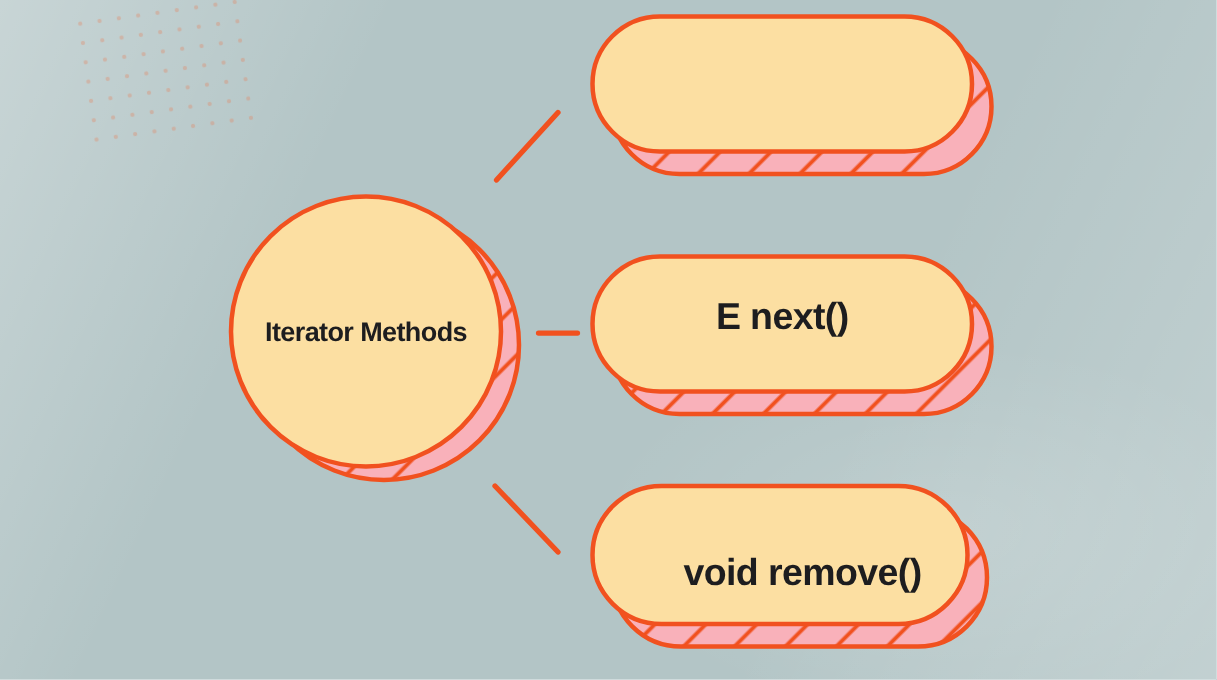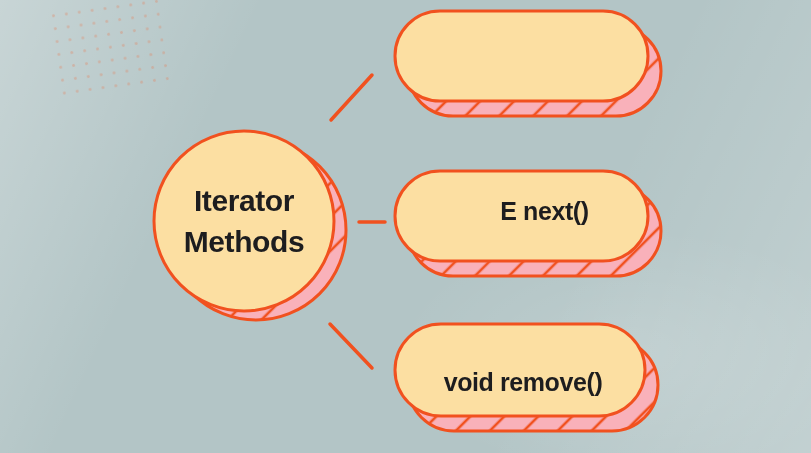--- a/index.html
+++ b/index.html
@@ -42,28 +42,28 @@
     justify-content: center;
     text-align: center;
     color: var(--text-color, #1d1d1f);
     font-weight: 700;
     letter-spacing: -0.4px;
     white-space: nowrap;
   }
   .center-label {
     left: 154px; top: 161px;
     width: 180px; height: 120px;
-    font-size: 30px;
+    font-size: 18px;
     line-height: 41px;
     white-space: normal;
   }
   .pill-label { font-size: 25px; }
   .pill-label-1 { left: 395px; top: 11px;  width: 253px; height: 90px; }
-  .pill-label-2 { left: 418px; top: 171px; width: 253px; height: 80px; }
-  .pill-label-3 { left: 398px; top: 324px; width: 250px; height: 116px; text-align: right; }
+  .pill-label-2 { left: 395px; top: 171px; width: 253px; height: 80px; }
+  .pill-label-3 { left: 410px; top: 324px; width: 250px; height: 116px; text-align: right; }
 </style>
 </head>
 <body>
 
 <div class="canvas">
 
   <div class="dots"></div>
 
   <svg class="diagram" width="811" height="453" viewBox="0 0 811 453">
     <defs>

